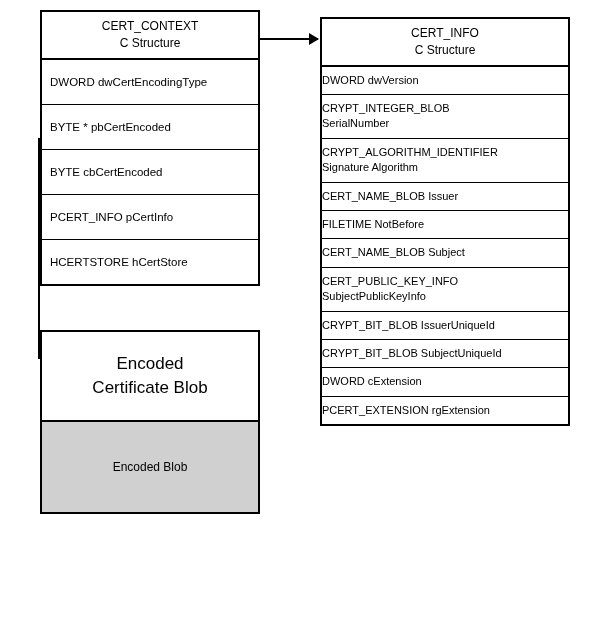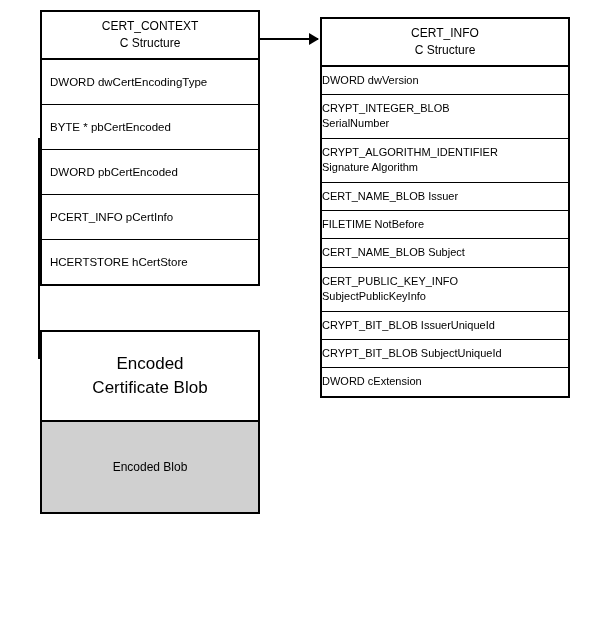--- a/index.html
+++ b/index.html
@@ -143,21 +143,21 @@
         <span>CERT_CONTEXT</span><br>
         <span>C Structure</span>
       </div>
       <div class="cert-context-row">
         <span>DWORD  dwCertEncodingType</span>
       </div>
       <div class="cert-context-row">
         <span>BYTE *  pbCertEncoded</span>
       </div>
       <div class="cert-context-row">
-        <span>DWORD  pbCertEncoded</span>
+        <span>BYTE  cbCertEncoded</span>
       </div>
       <div class="cert-context-row">
         <span>PCERT_INFO  pCertInfo</span>
       </div>
       <div class="cert-context-row">
         <span>HCERTSTORE  hCertStore</span>
       </div>
     </div>
   </div>
 
@@ -213,16 +213,19 @@
       </div>
       <div class="cert-info-row">
         <span>CRYPT_BIT_BLOB  IssuerUniqueId</span>
       </div>
       <div class="cert-info-row">
         <span>CRYPT_BIT_BLOB  SubjectUniqueId</span>
       </div>
       <div class="cert-info-row">
         <span>DWORD  cExtension</span>
       </div>
+      <div class="cert-info-row">
+        <span>PCERT_EXTENSION  rgExtension</span>
+      </div>
     </div>
   </div>
 
 </div>
 
 </body></html>

